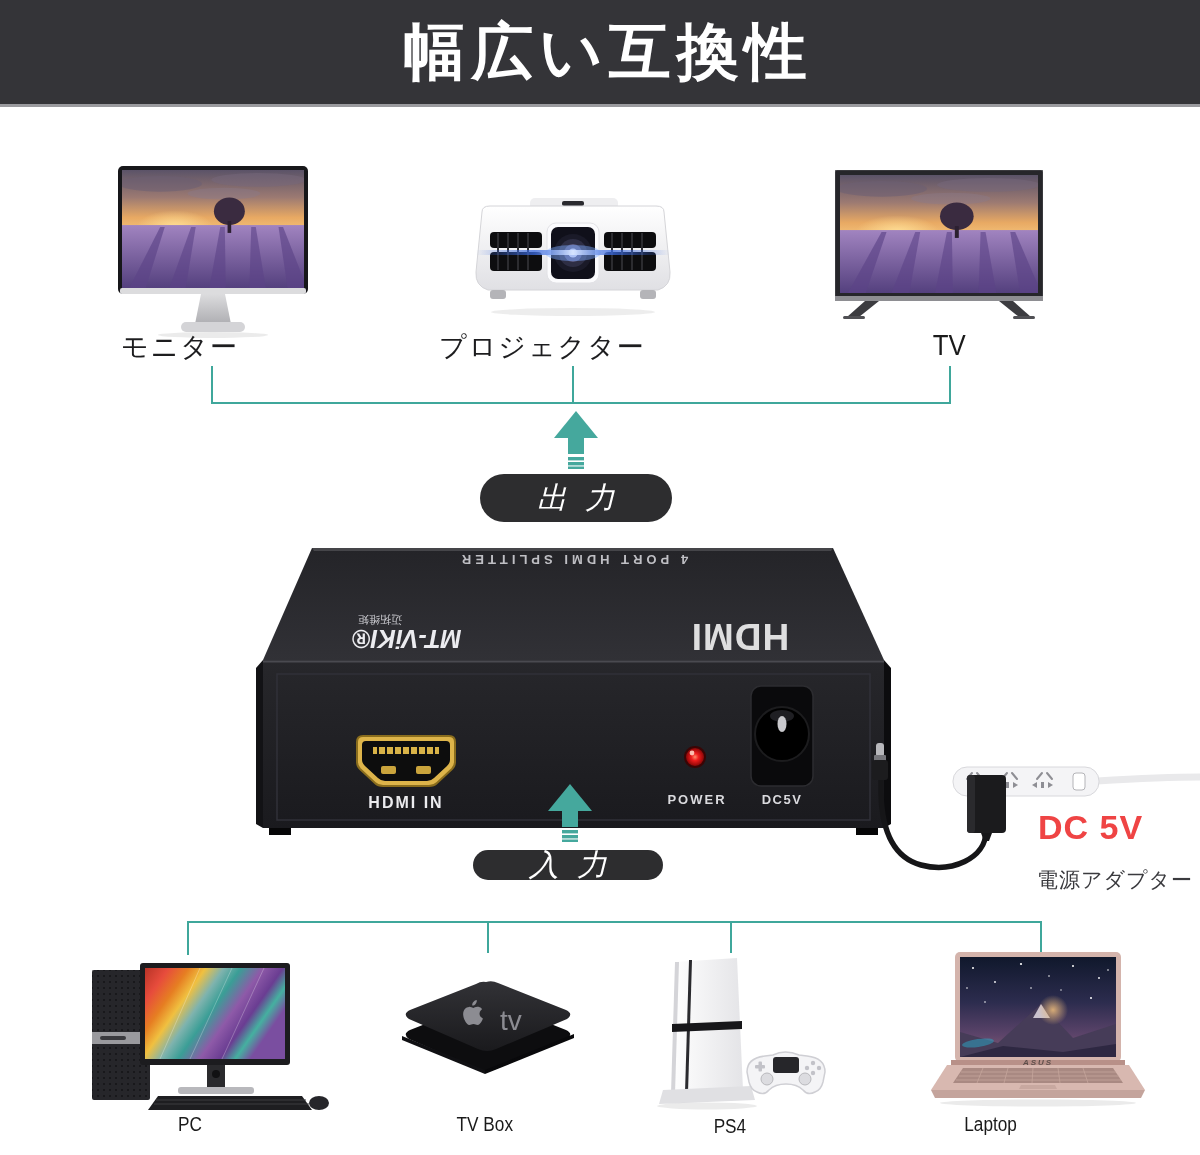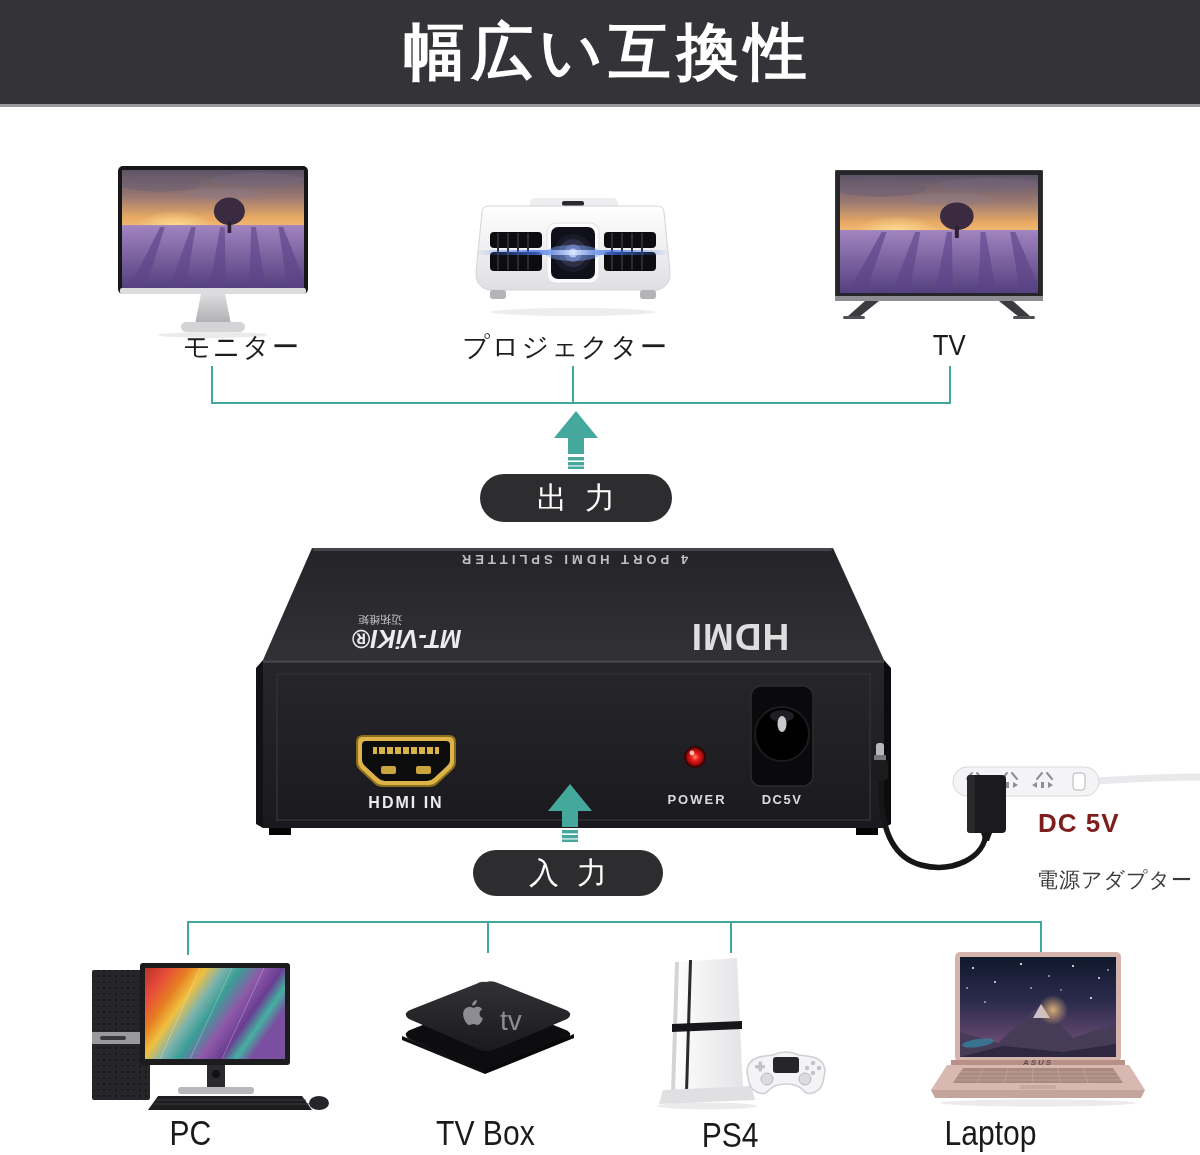--- a/index.html
+++ b/index.html
@@ -6,36 +6,36 @@
   .stage{position:relative;width:1200px;height:1155px;background:#ffffff;overflow:hidden;
          font-family:"Liberation Sans","DejaVu Sans",sans-serif;}
   
   .hdr{position:absolute;left:0;top:0;width:1200px;height:104px;background:#343438;
        border-bottom:3px solid #9a9a9e;display:flex;align-items:center;justify-content:center;padding-left:8px;}
   .hdr h1{margin:0;color:#fff;font-family:"Liberation Serif","DejaVu Serif",serif;
           font-size:62px;font-weight:600;letter-spacing:6px;}
   
   .abs{position:absolute;}
   
-  .jp-label{position:absolute;text-align:right;font-family:"Liberation Serif","DejaVu Serif",serif;
+  .jp-label{position:absolute;text-align:left;font-family:"Liberation Serif","DejaVu Serif",serif;
             font-size:27px;color:#1d1d1f;letter-spacing:2px;}
-  .en-label{position:absolute;text-align:center;font-size:35px;color:#1a1a1a;}
+  .en-label{position:absolute;text-align:center;font-size:20px;color:#1a1a1a;}
   .en-label span{display:inline-block;transform:scaleX(.86);}
   
   .brk{position:absolute;border:0 solid #3fa79b;}
   .brk-top{border-left-width:2px;border-right-width:2px;border-bottom-width:2px;}
   .brk-bottom{border-left-width:2px;border-right-width:2px;border-top-width:2px;}
   .brk-v{position:absolute;width:0;border-left:2px solid #3fa79b;}
   
   .badge{position:absolute;background:#2d2d2f;border-radius:24px;display:flex;
          align-items:center;justify-content:center;color:#fff;
-         font-family:"Liberation Serif","DejaVu Serif",serif;font-size:30px;}
+         font-family:"Liberation Serif","DejaVu Serif",serif;font-size:30px;font-style:italic;}
   .badge .t{letter-spacing:18px;padding-left:18px;}
   
-  .dc-volt{position:absolute;font-size:26px;font-weight:bold;color:#7f1d1d;letter-spacing:1px;}
+  .dc-volt{position:absolute;font-size:34px;font-weight:bold;color:#ef4444;letter-spacing:1px;}
   .ad-name{position:absolute;font-size:21px;color:#3a3a3e;letter-spacing:1px;}
   svg{display:block;}
 </style>
 </head>
 <body>
 
 <div class="stage">
 
   <svg width="0" height="0" style="position:absolute" aria-hidden="true">
     <defs>
@@ -262,21 +262,21 @@
     <text x="529" y="264" text-anchor="middle" font-size="13" font-weight="bold" letter-spacing="1.5" fill="#dadade">DC5V</text>
   </svg>
 
   <svg class="abs" style="left:548px;top:784px" width="44" height="58" viewBox="0 0 44 58">
     <polygon points="22,0 44,27 0,27" fill="#45a89d"></polygon>
     <rect x="14" y="25" width="16" height="18" fill="#45a89d"></rect>
     <rect x="14" y="46" width="16" height="3.4" fill="#45a89d"></rect>
     <rect x="14" y="51" width="16" height="3.4" fill="#45a89d"></rect>
     <rect x="14" y="55.5" width="16" height="2.5" fill="#45a89d"></rect>
   </svg>
-  <div class="badge" style="left:473px;top:850px;width:190px;height:46px;border-radius:23px">
+  <div class="badge" style="left:473px;top:850px;width:190px;height:30px;border-radius:23px">
     <span class="t">入力</span>
   </div>
 
   <svg class="abs" style="left:855px;top:735px" width="345" height="145" viewBox="0 0 345 145">
     <path d="M242,46 C275,44 315,42 345,42" stroke="#e9e9eb" stroke-width="7" fill="none"></path>
     <rect x="98" y="32" width="146" height="29" rx="14" fill="#f4f4f6" stroke="#d8d8dc"></rect>
     <g stroke="#8e8e94" stroke-width="2" stroke-linecap="round">
       <line x1="112" y1="44" x2="117" y2="38"></line>
         <line x1="122" y1="38" x2="127" y2="44"></line>
       <line x1="147" y1="44" x2="152" y2="38"></line>

